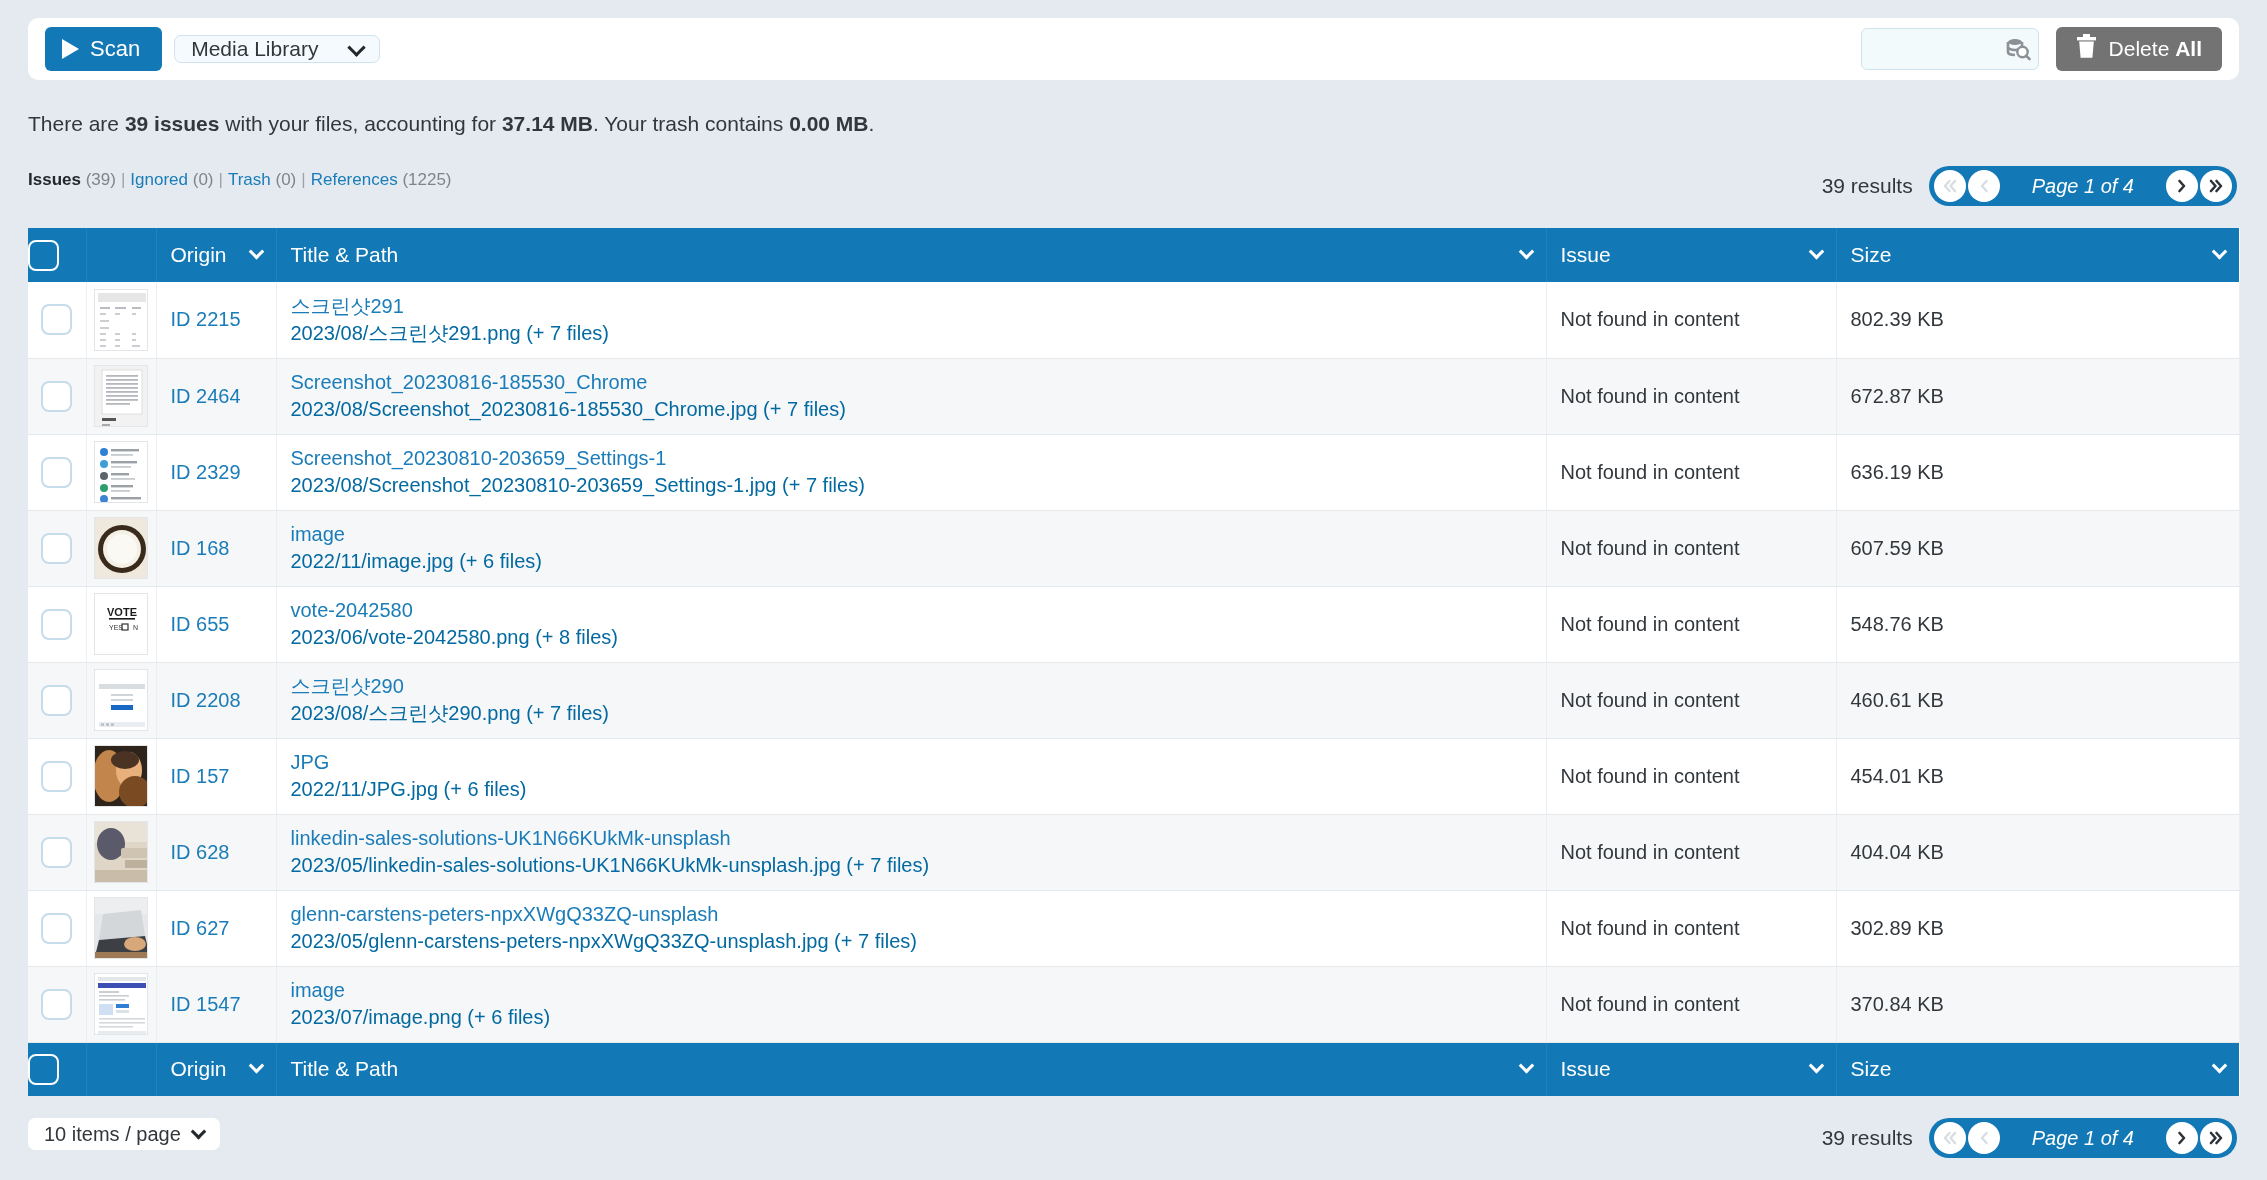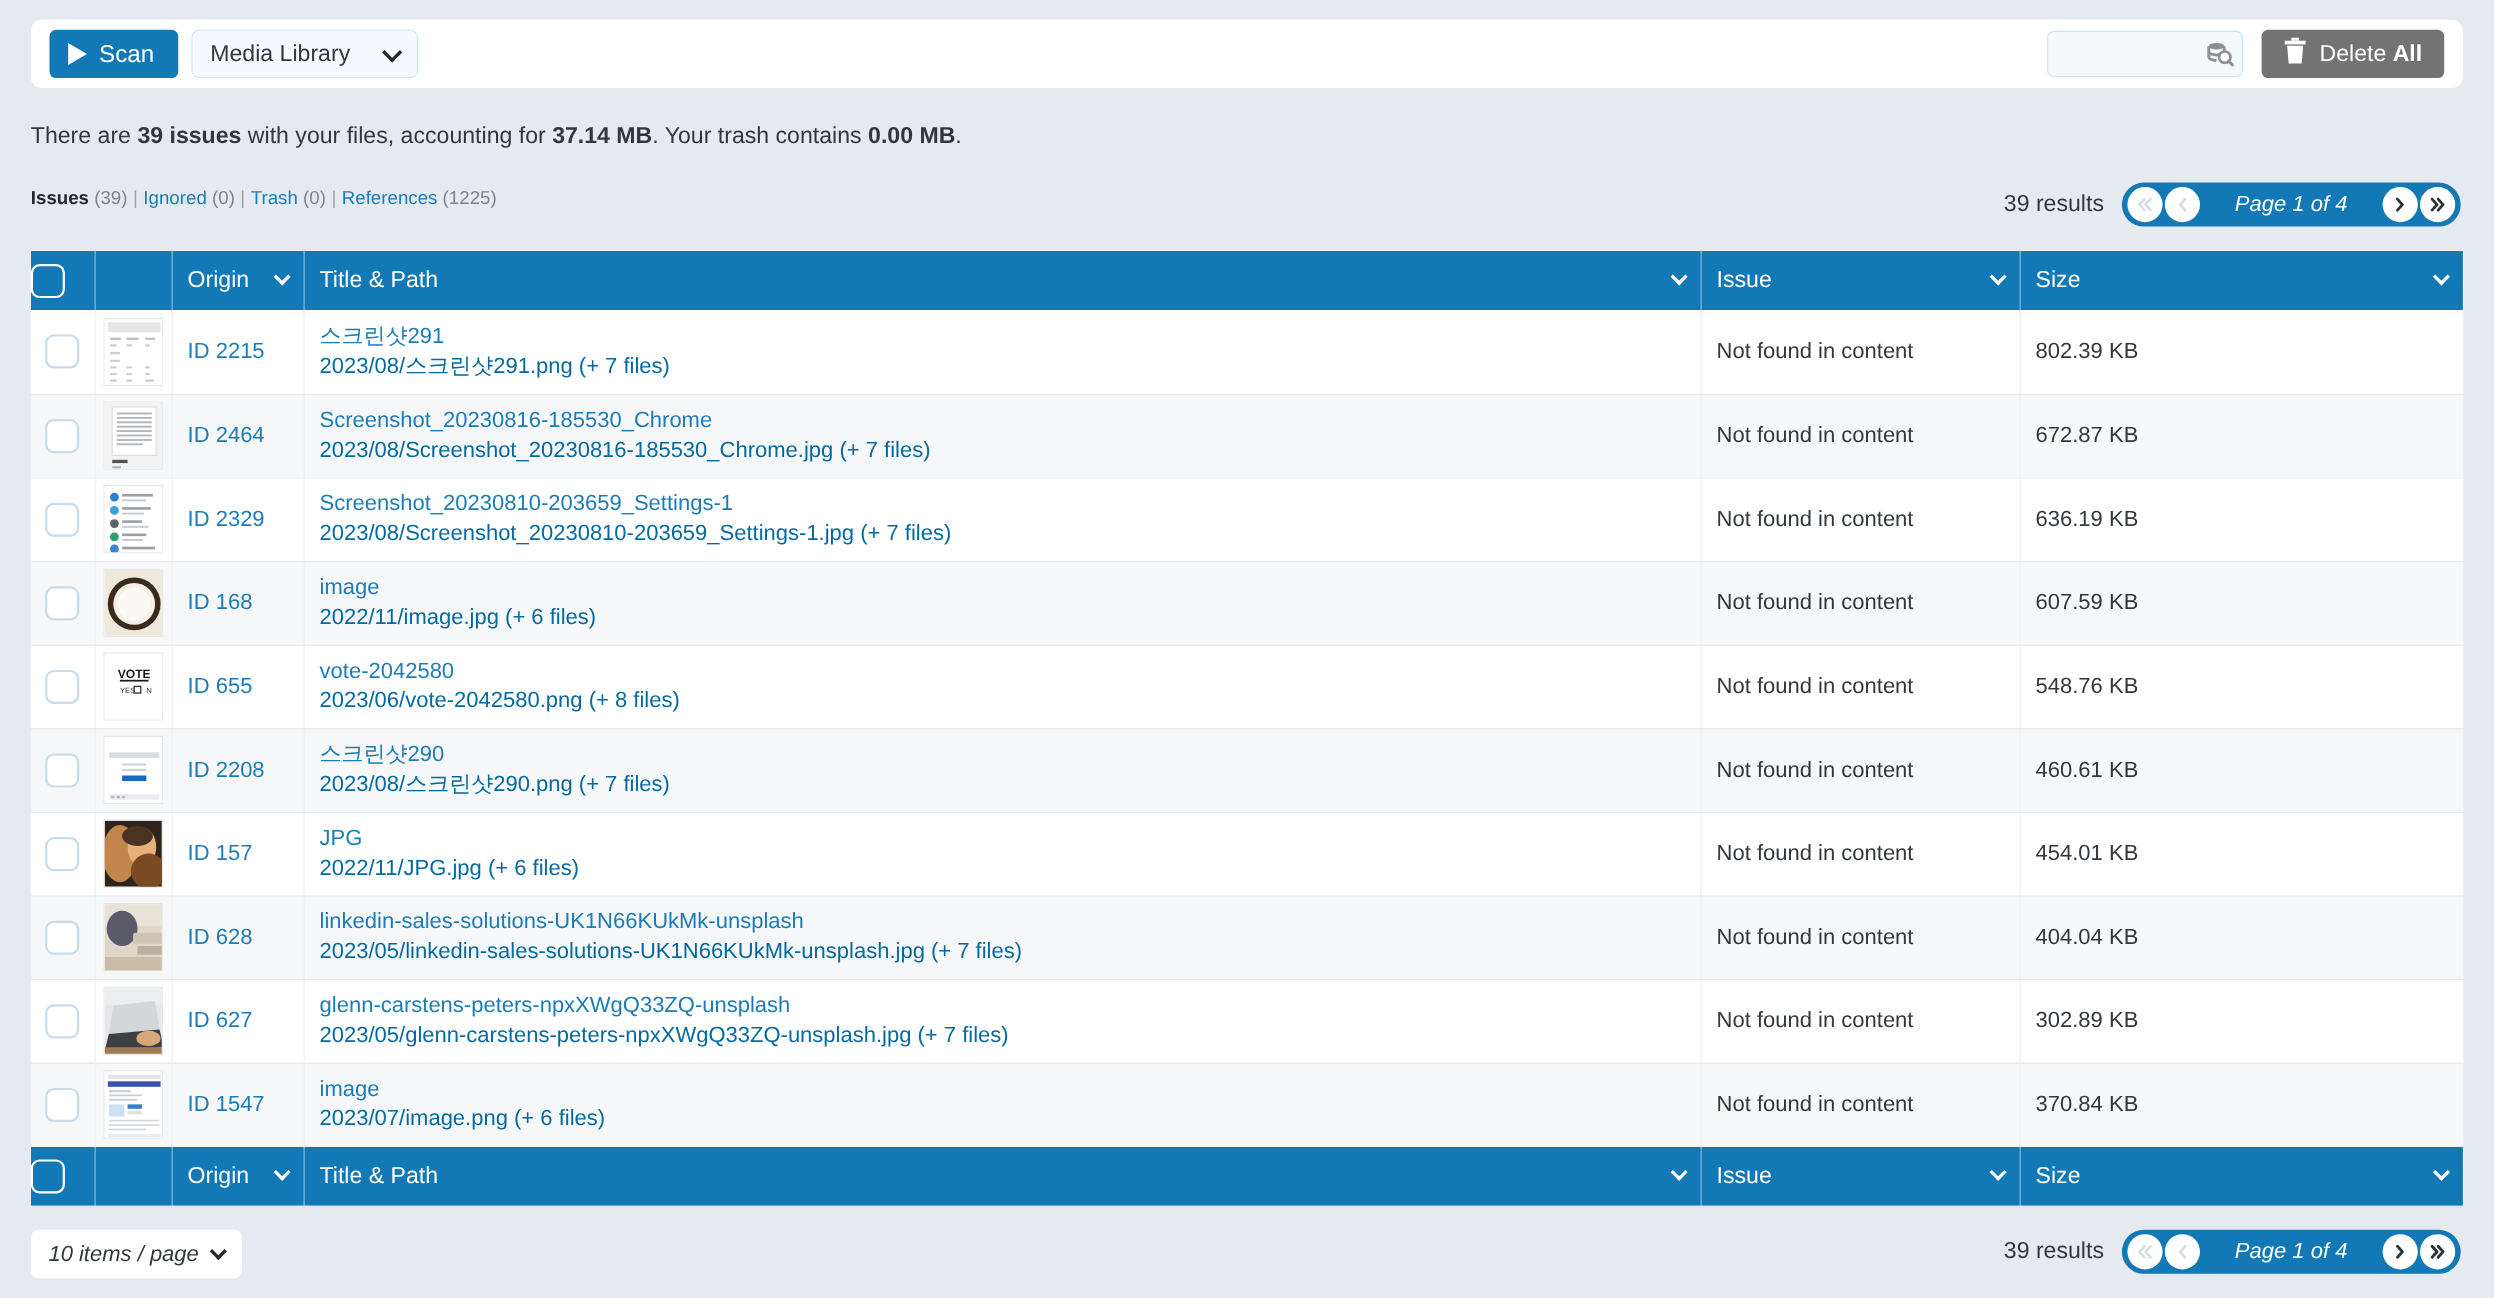--- a/index.html
+++ b/index.html
@@ -31,21 +31,21 @@
   }
   .play-tri {
     width: 0; height: 0;
     border-left: 17px solid #fff;
     border-top: 10px solid transparent;
     border-bottom: 10px solid transparent;
   }
   .media-select {
     margin-left: 12px;
     position: relative;
-    width: 206px; height: 44px;
+    width: 206px; height: 28px;
     background: #f4fafd;
     border: 1px solid #cfe3ef;
     border-radius: 7px;
     display: flex; align-items: center;
     padding-left: 16px;
     font-size: 21px; color: #32373c;
     cursor: pointer;
   }
   .chev-dark {
     position: absolute; right: 16px; top: 50%;
@@ -206,29 +206,28 @@
     border: 1px solid #e3e6e8;
     overflow: hidden;
     position: relative;
     background: #fff;
     vertical-align: middle;
   }
 
   
   .items-page {
     position: absolute; left: 28px; top: 1118px;
-    height: 44px;
+    height: 32px;
     background: #ffffff;
     border-radius: 7px;
     display: flex; align-items: center;
     gap: 12px;
     padding: 0 16px;
     font-size: 20px; color: #32373c;
     cursor: pointer;
-    font-style: italic;
   }
   .chev-sm {
     width: 11px; height: 11px;
     border-right: 3.5px solid #23282d;
     border-bottom: 3.5px solid #23282d;
     transform: rotate(45deg) translate(-2px,-2px);
   }
 </style>
 </head>
 <body>

